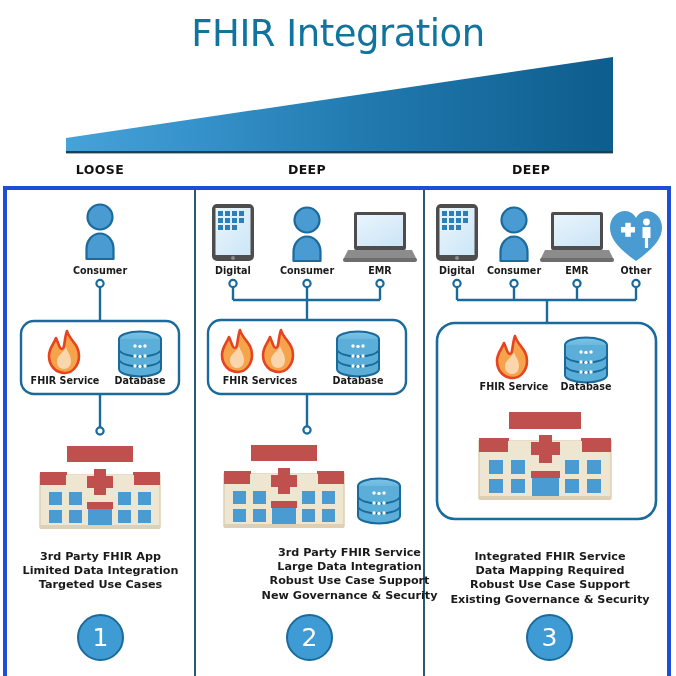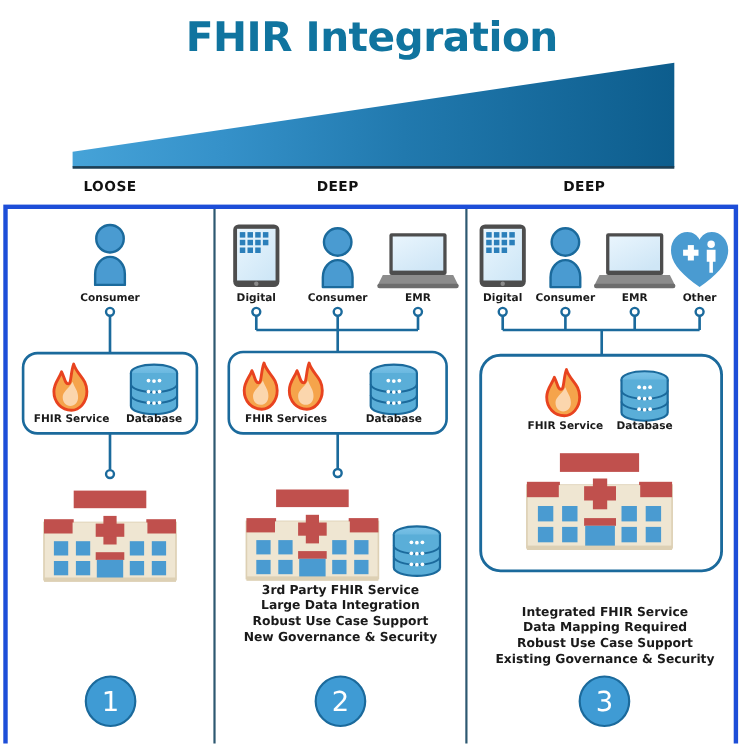--- a/index.html
+++ b/index.html
@@ -10,21 +10,21 @@
     overflow:hidden;
     position:relative;
   }
   .stage{position:relative;width:676px;height:676px;}
 
   
   .title{
     position:absolute;left:0;top:12px;width:676px;
     text-align:center;
     font-size:37px;
-    font-weight:700;
+    font-weight:400;
     letter-spacing:-0.5px;
     color:#10749f;
     font-family:"DejaVu Sans", sans-serif;
   }
 
   
   .wedge-wrap{position:absolute;left:0;top:52px;width:676px;height:104px;}
 
   
   .scale-labels{position:absolute;left:0;top:162px;width:589px;height:18px;}
@@ -61,21 +61,21 @@
     position:absolute;left:0;width:100%;
     text-align:center;
     font-family:"DejaVu Sans", sans-serif;
     font-size:11.2px;
     font-weight:600;
     color:#1a1a1a;
     line-height:14.2px;
     white-space:pre-line;
   }
   .cap-1{top:360px;}
-  .cap-2{top:340px;}
+  .cap-2{top:356px;padding-left:40px;}
   .cap-3{top:360px;}
 
   
   .numcircle{
     position:absolute;
     width:47px;height:47px;border-radius:50%;
     background:#3f9bd4;border:2.5px solid #1b6a9c;
     box-sizing:border-box;
     color:#ffffff;
     font-family:"DejaVu Sans", sans-serif;
@@ -202,20 +202,23 @@
               <rect x="29" y="68" width="13" height="13"></rect>
             <rect x="78" y="68" width="13" height="13"></rect>
               <rect x="98" y="68" width="13" height="13"></rect>
           </g>
           <rect x="47" y="60" width="26" height="7" fill="#c0504d"></rect>
           <rect x="48" y="67" width="24" height="18" fill="#4a9bd1"></rect>
           <rect x="0" y="83" width="120" height="4" fill="#ddd0b4"></rect>
         </g>
       </svg>
 
+      <div class="caption cap-1">3rd Party FHIR App
+Limited Data Integration
+Targeted Use Cases</div>
       <div class="numcircle nc-1">1</div>
     </div>
 
     <div class="col col-2">
       <svg class="colsvg" width="227" height="360" viewBox="0 0 227 360">
         <defs>
           <linearGradient id="scr2" x1="0" y1="0" x2="0.8" y2="1">
             <stop offset="0" stop-color="#eaf6fd"></stop>
               <stop offset="1" stop-color="#cfe7f7"></stop>
           </linearGradient>

